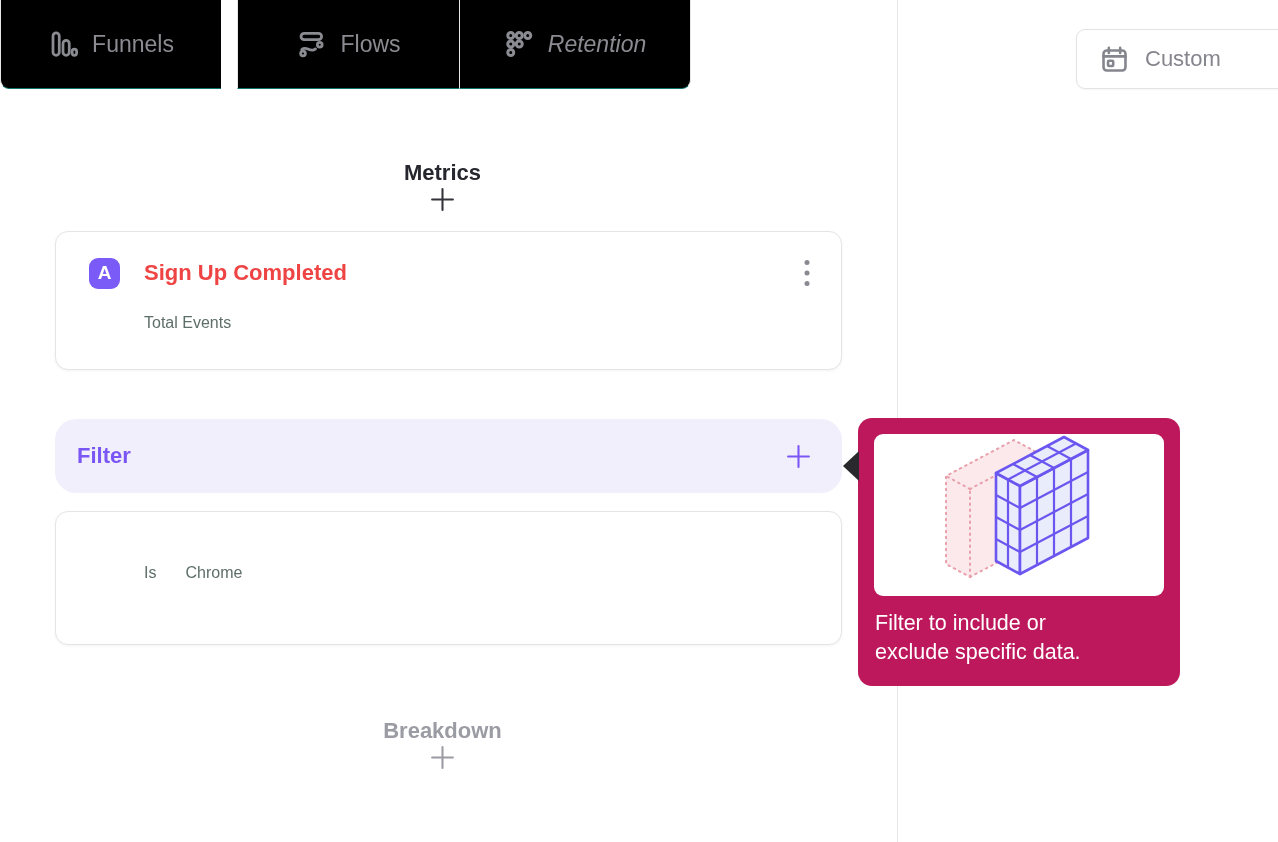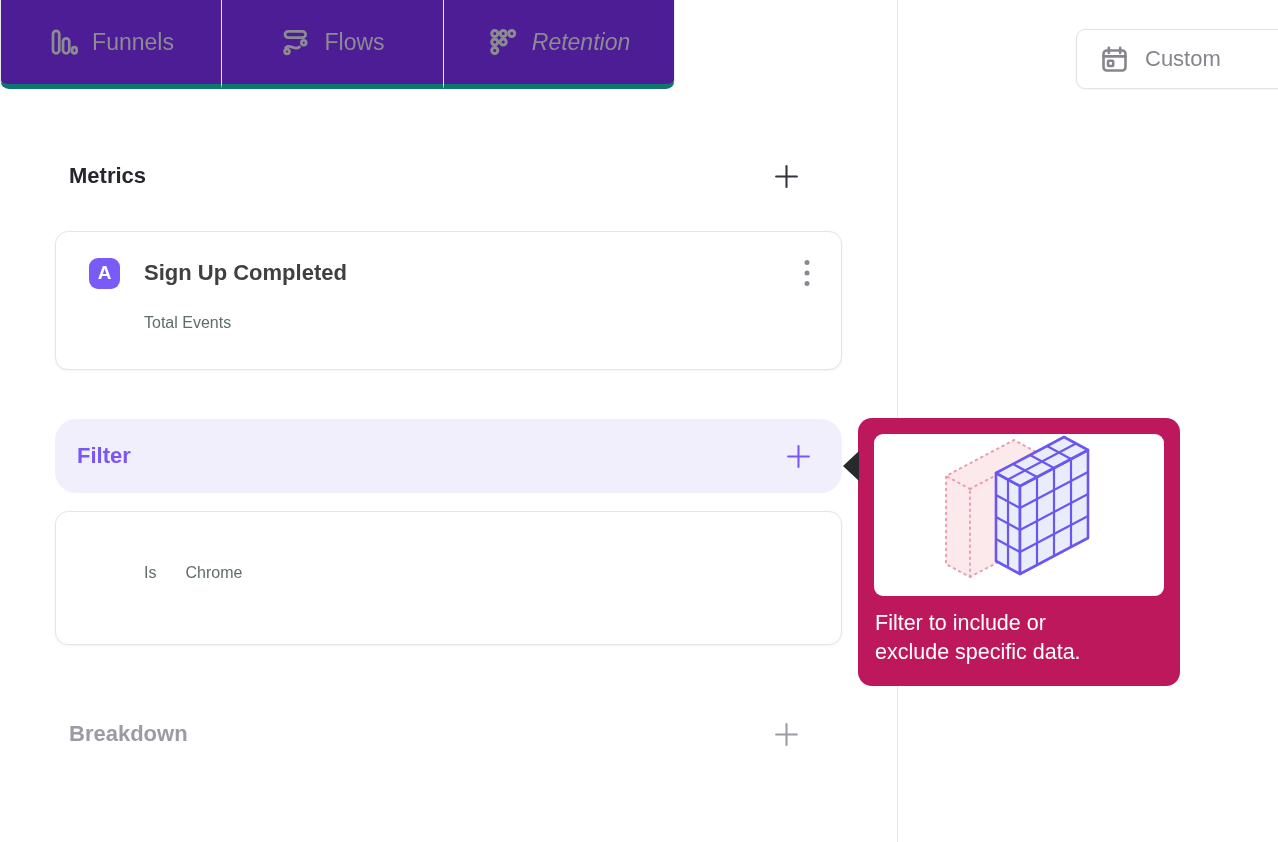--- a/index.html
+++ b/index.html
@@ -6,44 +6,44 @@
   html,body { width:1278px; height:842px; }
   body {
     font-family:"Liberation Sans", sans-serif;
     background:#ffffff; color:#27272f;
     position:relative; overflow:hidden;
   }
   
   .tabbar { position:absolute; left:0; top:0; width:897px; height:89px; display:flex; }
   .tab {
     display:flex; align-items:center; justify-content:center; gap:14px;
-    height:89px; cursor:pointer; background:#4c1d95;
-    border-left:1px solid #e7e7e8; border-bottom:5px solid #0f766e;
+    height:89px; cursor:pointer; background:#000000;
+    border-left:1px solid #e7e7e8; border-bottom:1px solid #0f766e;
     color:#8b8b92; font-size:23px;
   }
   .tab.active {
     background:#ffffff; border:none; color:#26262e; font-weight:500;
   }
   .tab.first-inactive { border-bottom-left-radius:9px; }
   .tab.last-inactive  { border-bottom-right-radius:9px; border-right:1px solid #e7e7e8; }
   .tabicon { display:flex; align-items:center; }
   
   .vdivider { position:absolute; left:897px; top:0; width:1px; height:842px; background:#e7e7e8; }
   
   .custom-btn {
     position:absolute; left:1076px; top:29px; width:230px; height:60px;
     background:#ffffff; border:1px solid #e3e3e5; border-radius:9px;
     display:flex; align-items:center; gap:15px; padding-left:22px;
     font-family:inherit; font-size:22px; color:#85858d; cursor:pointer;
     box-shadow:0 1px 2px rgba(20,20,43,0.04);
   }
   
   .section-header {
-    position:absolute; left:69px; width:731px; height:32px;
-    display:flex; align-items:center; justify-content:space-between;
+    position:absolute; left:77px; width:731px; height:32px;
+    display:flex; align-items:center; justify-content:space-between;flex-direction:column;
   }
   .section-title { font-size:22px; font-weight:700; color:#26262e; }
   .section-header.muted .section-title { color:#9b9ba3; }
   .icon-btn {
     background:none; border:none; padding:0; cursor:pointer;
     display:flex; align-items:center; justify-content:center;
   }
   .card {
     position:absolute; left:55px; width:787px;
     background:#ffffff; border:1px solid #e5e5e7; border-radius:13px;
@@ -51,21 +51,21 @@
     padding:25px 30px 0 33px;
   }
   .card-row1 { display:flex; align-items:center; }
   .icon-slot { width:55px; flex:none; display:flex; align-items:center; }
   .badge {
     width:31px; height:31px; border-radius:9px; background:#7a5bf7;
     color:#ffffff; font-size:19px; font-weight:700;
     display:flex; align-items:center; justify-content:center;
   }
   .aa-glyph { font-size:23px; color:#5e6e68; letter-spacing:0.5px; }
-  .card-title { font-size:22px; font-weight:600; color:#404040; flex:1; }
+  .card-title { font-size:22px; font-weight:600; color:#ef4444; flex:1; }
   .card-sub {
     padding-left:55px; margin-top:25px; padding-bottom:28px;
     font-size:16px; color:#5e6e68; display:flex; gap:29px;
   }
   .filter-row {
     position:absolute; left:55px; top:419px; width:787px; height:74px;
     background:#f2effc; border-radius:21px;
     display:flex; align-items:center; justify-content:space-between;
     padding:0 30px 0 22px; cursor:pointer;
   }
@@ -100,21 +100,21 @@
       <span class="tabicon">
         <svg width="30" height="30" viewBox="0 0 24 24" fill="none" stroke="#8b8b92" stroke-width="2.2" stroke-linecap="round" stroke-linejoin="round">
           <rect x="4" y="3" width="5" height="18" rx="2.5"></rect>
           <rect x="12" y="9" width="5" height="12" rx="2.5"></rect>
           <rect x="19.3" y="16" width="3.6" height="5" rx="1.8"></rect>
         </svg>
       </span>
       <span>Funnels</span>
     </div>
 
-    <div class="tab" style="flex:0 0 222px;">
+    <div class="tab" style="flex:0 0 222px;margin-left:16px;">
       <span class="tabicon">
         <svg width="30" height="30" viewBox="0 0 24 24" fill="none" stroke="#8b8b92" stroke-width="2.2" stroke-linecap="round" stroke-linejoin="round">
           <rect x="4" y="3.5" width="16.5" height="5" rx="2.5"></rect>
           <circle cx="5.6" cy="19.6" r="1.9"></circle>
           <circle cx="19" cy="12.6" r="1.9"></circle>
           <path d="M4.6,16.4 C8.6,13 11.4,19.4 15.6,15.9"></path>
         </svg>
       </span>
       <span>Flows</span>
     </div>

